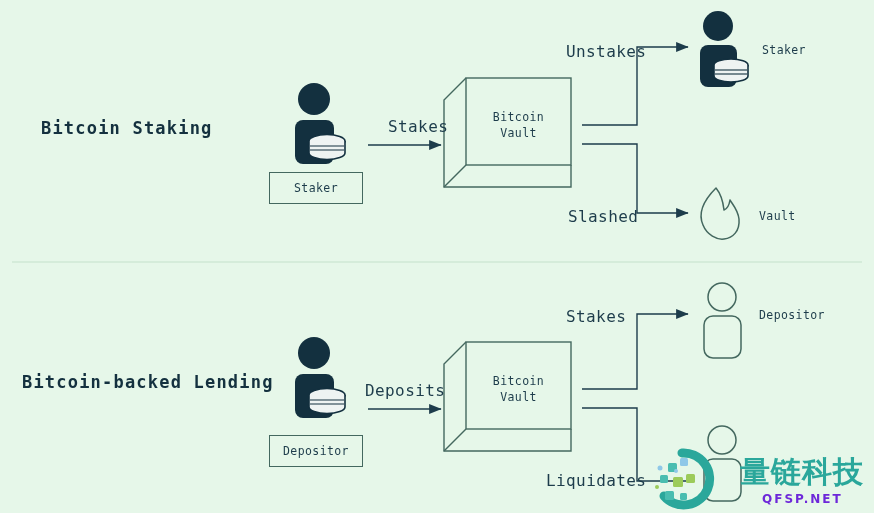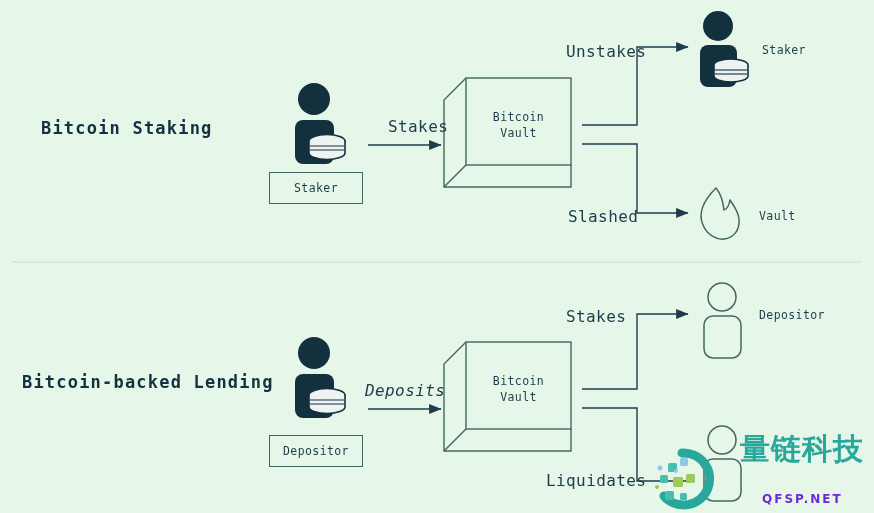--- a/index.html
+++ b/index.html
@@ -78,21 +78,21 @@
     position: absolute;
     left: 648px;
     top: 447px;
     width: 226px;
     height: 66px;
     pointer-events: none;
   }
   .wm-text {
     position: absolute;
     left: 740px;
-    top: 429px;
+    top: 452px;
     font-family: Liberation Serif, serif;
     font-size: 30px;
     font-weight: bold;
     letter-spacing: 1px;
     color: #2aa79b;
     white-space: nowrap;
   }
   .wm-sub {
     position: absolute;
     left: 762px;
@@ -211,21 +211,21 @@
   </div>
 
   <div class="edge-label" style="left:566px; top:42px;">Unstakes</div>
 
   <div class="node-label" style="left:762px; top:43px;">Staker</div>
 
   <div class="edge-label" style="left:568px; top:207px;text-align:center;">Slashed</div>
 
   <div class="node-label" style="left:759px; top:209px;">Vault</div>
 
-  <div class="edge-label" style="left:365px; top:381px;font-style:italic;">Deposits</div>
+  <div class="edge-label" style="left:365px; top:381px;">Deposits</div>
 
   <div class="vault-text" style="left:466px; top:373px; width:105px;"><span>Bitcoin</span>
 <span>Vault</span></div>
 
   <div class="actor-box" style="left:269px; top:435px; width:94px; height:32px;">
     <span>Depositor</span>
   </div>
 
   <div class="edge-label" style="left:566px; top:307px;">Stakes</div>
 

